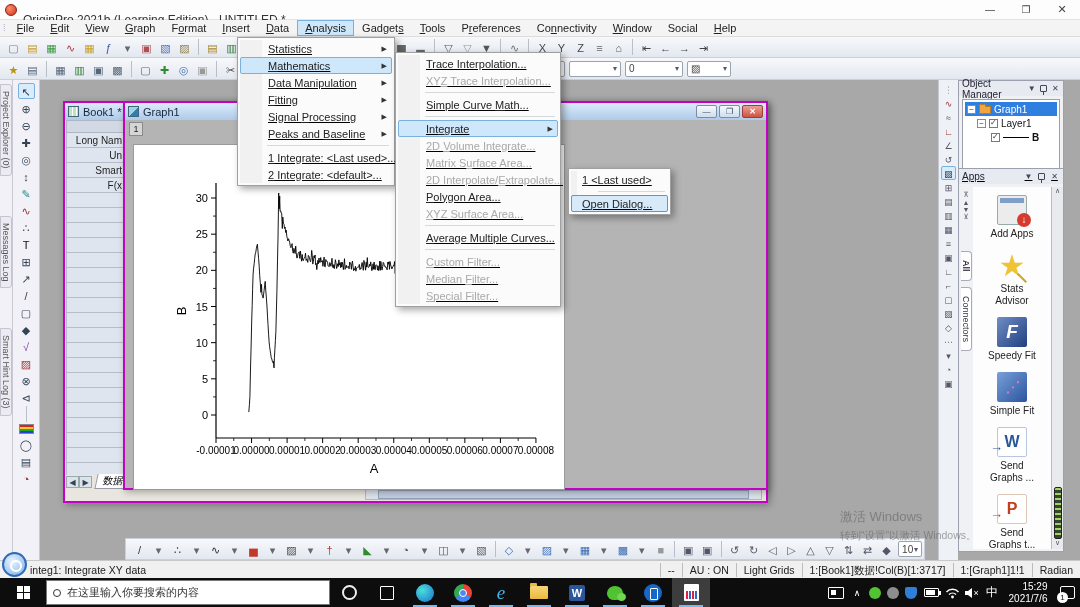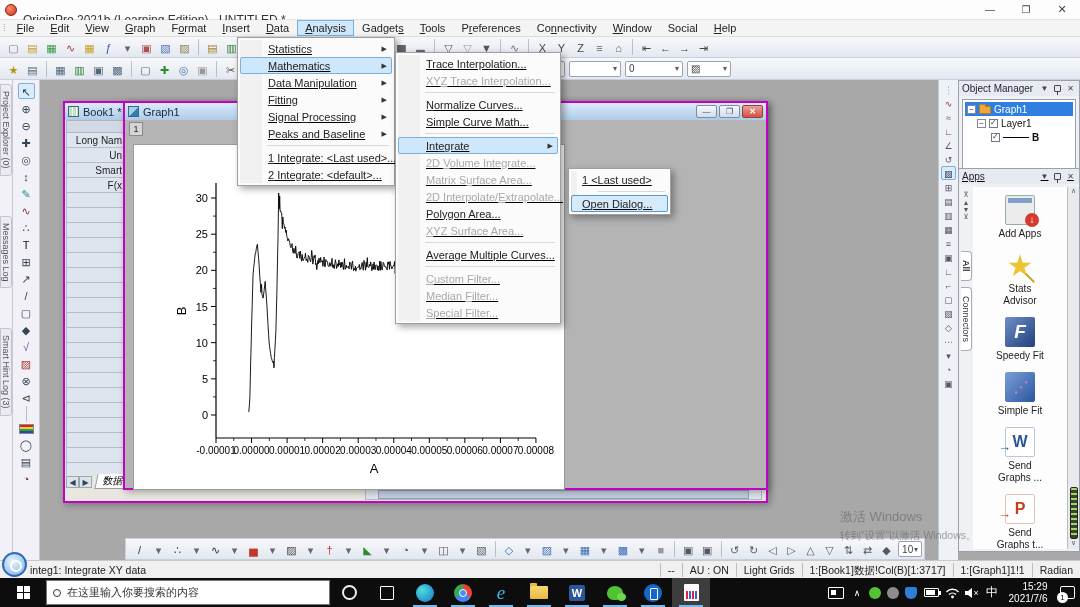--- a/index.html
+++ b/index.html
@@ -62,21 +62,21 @@
   .b-scroll{position:absolute;left:300px;bottom:1px;height:11px;right:4px;display:flex;align-items:center;background:#dde3ec;border:1px solid #b0b8c4;}
   .b-thumb{height:9px;background:#c2cdde;border:1px solid #93a2b8;flex:1;margin:0 12px;}
   
   #graph1{left:123px;top:21px;width:645px;height:389px;z-index:3;background:#b6b6b6;}
   .g-body{position:absolute;left:0;top:17px;right:0;bottom:0;background:#b4b4b4;}
   .g-page{position:absolute;left:8px;top:24px;width:432px;height:346px;background:#fff;border:1px solid #9a9a9a;}
   .page-badge{position:absolute;left:4px;top:2px;width:14px;height:14px;background:#d5d5d5;border:1px solid #8a8a8a;font-size:9px;text-align:center;line-height:13px;color:#222;z-index:2;}
   svg{font-family:"Liberation Sans",sans-serif;}
 
   
-  .panel{position:absolute;left:958px;width:122px;background:#f0f1f5;border:1px solid #9aa0ae;}
+  .panel{position:absolute;left:958px;width:106px;background:#f0f1f5;border:1px solid #9aa0ae;}
   .p-title{height:15px;display:flex;align-items:center;background:#e8eaf1;padding:0 3px;font-size:10px;color:#223;gap:2px;}
   .p-title .grow{flex:1;}
   .p-ico{font-size:8px;color:#445;width:11px;text-align:center;}
   .pin{width:7px;height:7px;border:1px solid #445;border-radius:1px;position:relative;margin:0 2px;}
   .pin::after{content:"";position:absolute;left:2px;top:6px;width:1px;height:3px;background:#445;}
   #om{top:0;height:96px;}
   .om-box{position:absolute;left:3px;top:18px;right:3px;bottom:4px;background:#fff;border:1px solid #9aa0ae;font-size:10px;padding:2px;}
   .t-row{height:14px;display:flex;align-items:center;gap:3px;padding-left:2px;color:#111;}
   .t-row.sel{background:#2f7fe0;color:#fff;}
   .exp{width:9px;height:9px;border:1px solid #889;background:#fff;font-size:8px;line-height:7px;text-align:center;color:#334;flex:none;}
@@ -657,23 +657,20 @@
     </div>
   <div class="menu" id="menu-math">
       <div class="m-item">
         <span class="m-lbl">T<u>r</u>ace Interpolation...</span>
       </div>
       <div class="m-item dis">
         <span class="m-lbl">XY<u>Z</u> Trace Interpolation...</span>
       </div>
       <div class="m-sep"></div>
       <div class="m-item">
-        <span class="m-lbl"><u>N</u>ormalize Curves...</span>
-      </div>
-      <div class="m-item">
         <span class="m-lbl">Simple Curve <u>M</u>ath...</span>
       </div>
       <div class="m-sep"></div>
       <div class="m-item hl">
         <span class="m-lbl">Int<u>e</u>grate</span>
         <span class="m-arrow">▶</span>
       </div>
       <div class="m-item dis">
         <span class="m-lbl">2D <u>V</u>olume Integrate...</span>
       </div>

